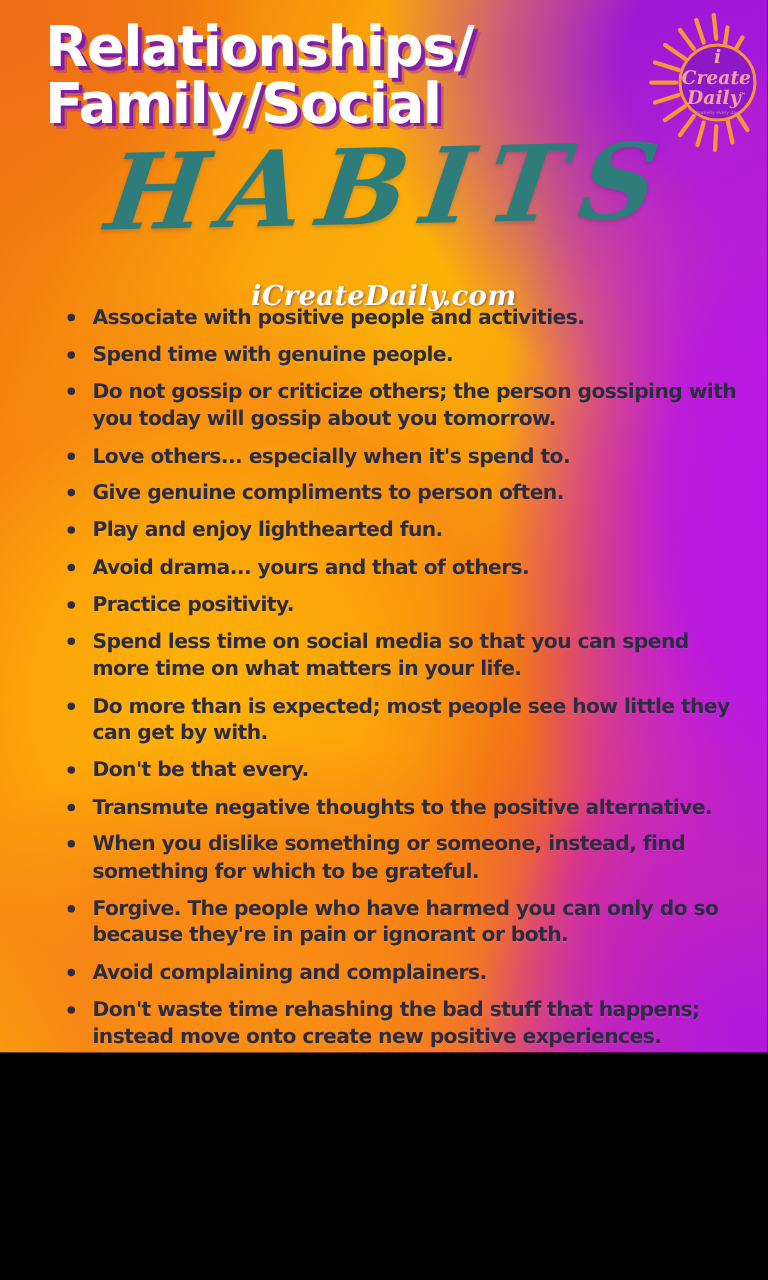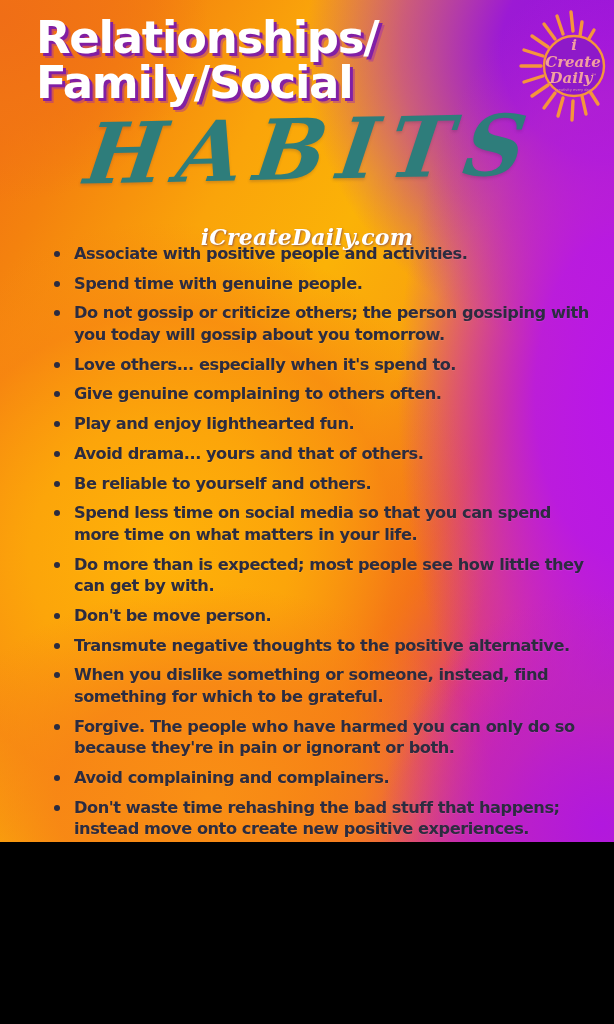--- a/index.html
+++ b/index.html
@@ -239,27 +239,27 @@
       </svg>
     </div>
   </div>
 
   <div class="list-wrap">
     <ul class="habit-list">
       <li>Associate with positive people and activities.</li>
       <li>Spend time with genuine people.</li>
       <li>Do not gossip or criticize others; the person gossiping with you today will gossip about you tomorrow.</li>
       <li>Love others... especially when it's spend to.</li>
-      <li>Give genuine complaining to others often.</li>
+      <li>Give genuine compliments to person often.</li>
       <li>Play and enjoy lighthearted fun.</li>
       <li>Avoid drama... yours and that of others.</li>
-      <li>Be reliable to yourself and others.</li>
+      <li>Practice positivity.</li>
       <li>Spend less time on social media so that you can spend more time on what matters in your life.</li>
       <li>Do more than is expected; most people see how little they can get by with.</li>
-      <li>Don't be move person.</li>
+      <li>Don't be that every.</li>
       <li>Transmute negative thoughts to the positive alternative.</li>
       <li>When you dislike something or someone, instead, find something for which to be grateful.</li>
       <li>Forgive. The people who have harmed you can only do so because they're in pain or ignorant or both.</li>
       <li>Avoid complaining and complainers.</li>
       <li>Don't waste time rehashing the bad stuff that happens; instead move onto create new positive experiences.</li>
     </ul>
   </div>
 
 </div>
 

